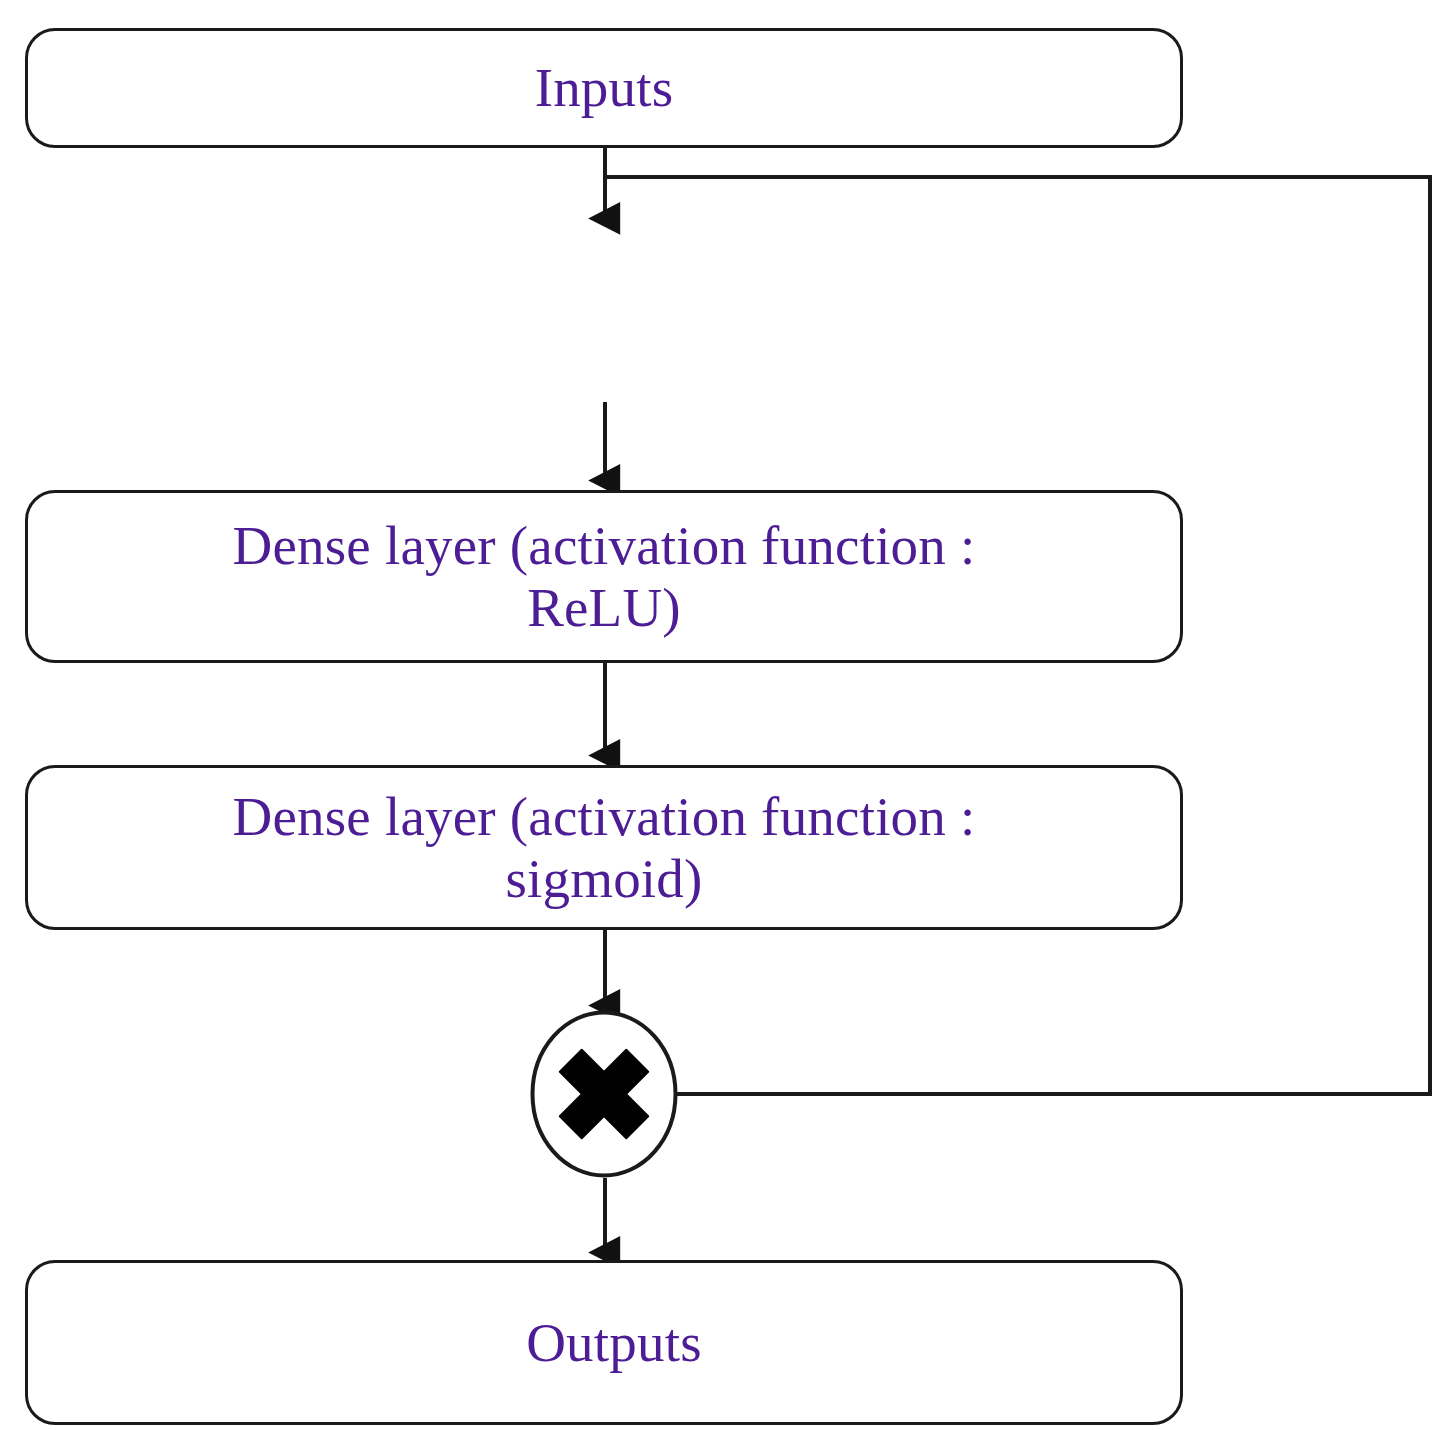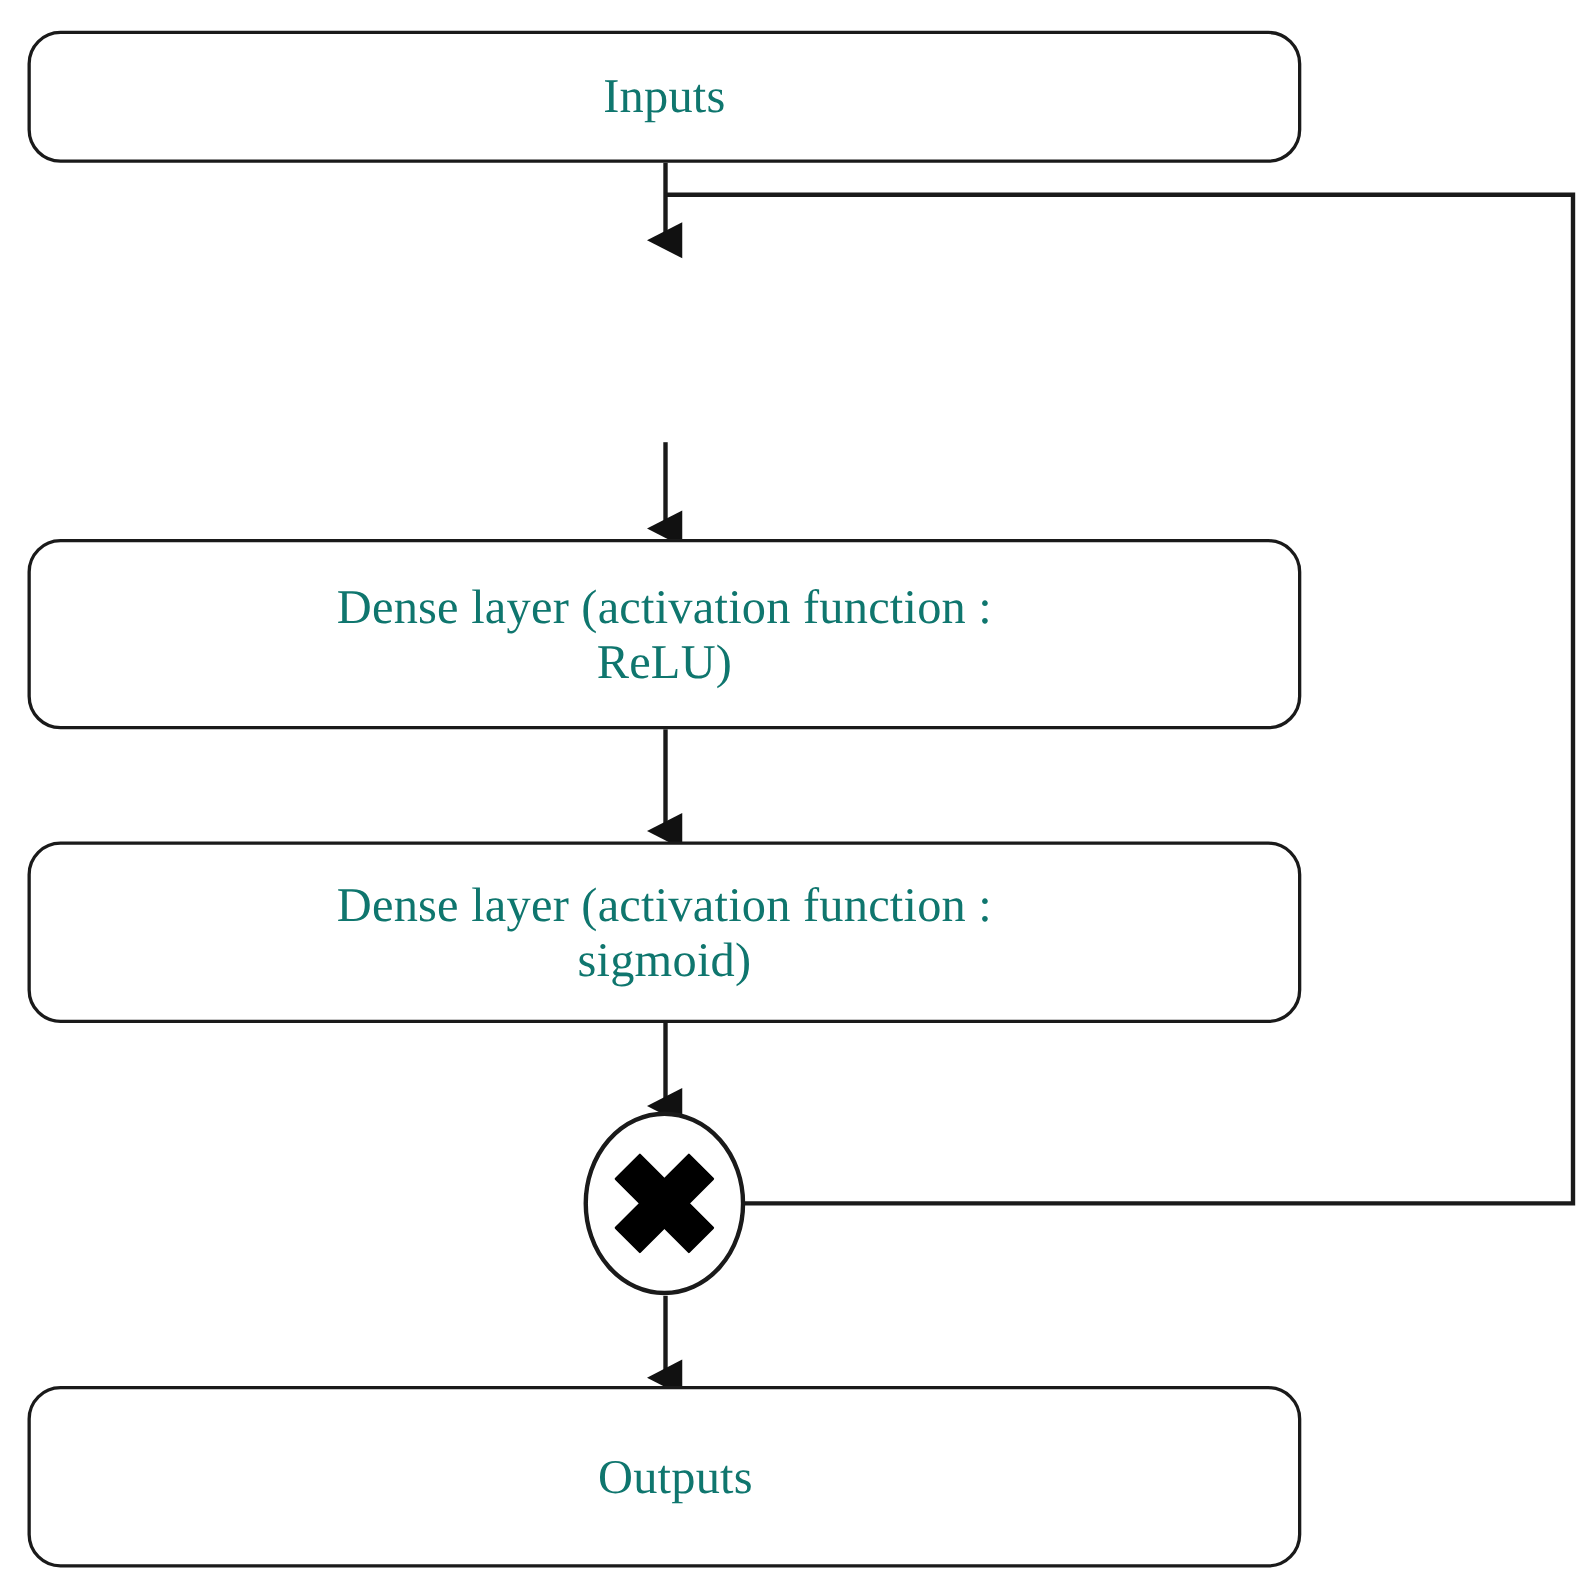--- a/index.html
+++ b/index.html
@@ -25,26 +25,26 @@
     border: 3px solid #1a1a1a;
     border-radius: 30px;
     background: #ffffff;
     display: flex;
     align-items: center;
     justify-content: center;
     text-align: center;
     z-index: 3;
   }
   .node-label {
-    font-size: 44px;
+    font-size: 55px;
     line-height: 1.12;
     letter-spacing: 0.2px;
     padding: 0 26px;
     white-space: pre-line;
-    color: #0f766e;
+    color: #4c1d95;
   }
   #svg-connectors {
     position: absolute;
     left: 0;
     top: 0;
     width: 1446px;
     height: 1430px;
     z-index: 2;
   }
   #multiply-node {

